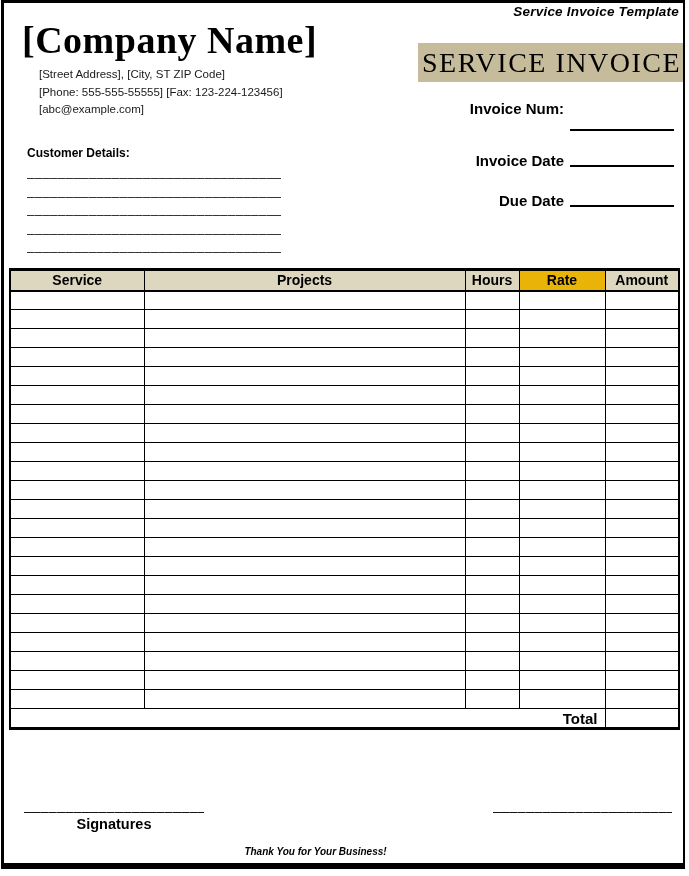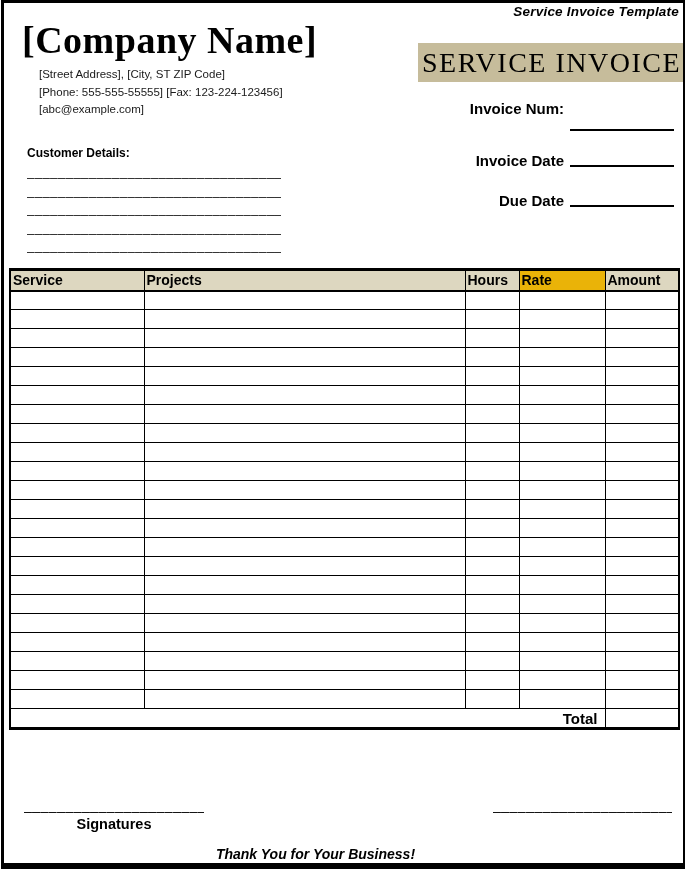--- a/index.html
+++ b/index.html
@@ -79,21 +79,21 @@
     border: 2px solid #000;
     border-top-width: 3px;
     border-bottom-width: 3px;
   }
   .invoice-table th {
     background: #ddd7c0;
     border: 1px solid #000;
     border-bottom-width: 2px;
     font-size: 14px; font-weight: bold;
     height: 21px; padding: 0 2px;
-    text-align: left;
+    text-align: center;
   }
   .invoice-table td {
     border: 1px solid #000;
     height: 19px;
     font-size: 13px;
     padding: 0 4px;
   }
   .invoice-table .total-label-cell {
     text-align: right;
     font-weight: bold;
@@ -109,21 +109,21 @@
     letter-spacing: 0.5px;
   }
   .sig-label {
     text-align: center;
     font-size: 14.5px; font-weight: bold;
     margin-top: 0;
   }
   .thank-you {
     position: absolute; left: 0; top: 846px; width: 631px;
     text-align: center;
-    font-size: 14px; font-weight: bold; font-style: italic;
+    font-size: 10px; font-weight: bold; font-style: italic;
   }
 </style>
 </head>
 <body>
 
 <div class="page">
 
   <div class="template-title">Service Invoice Template</div>
 
   <div class="company-name">[Company Name]</div>

